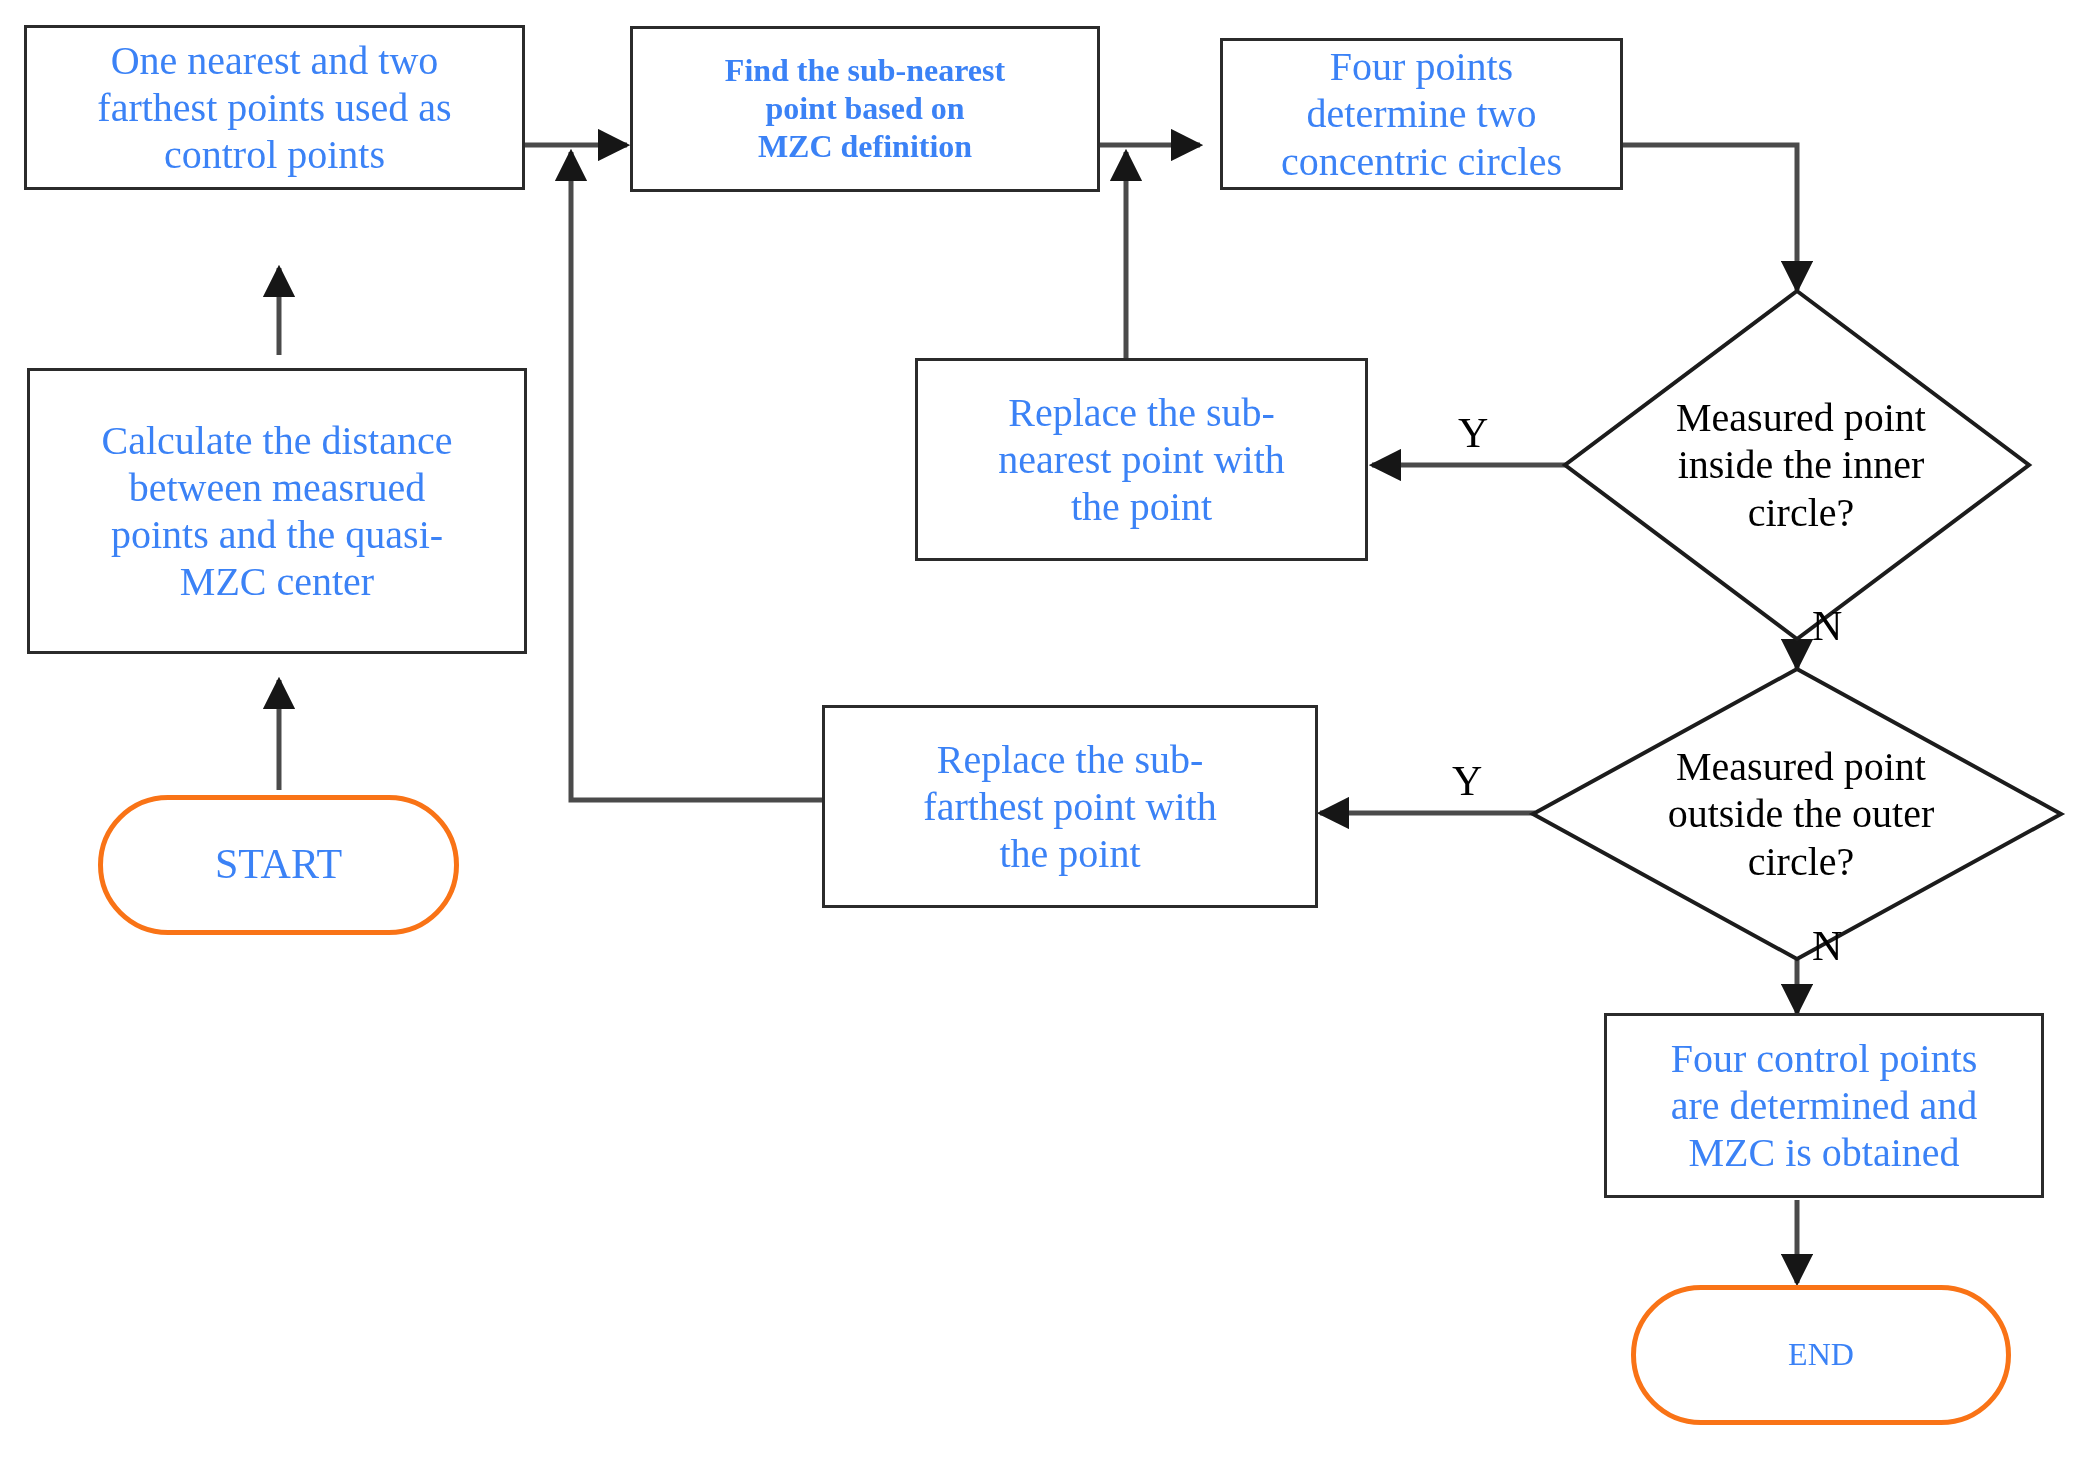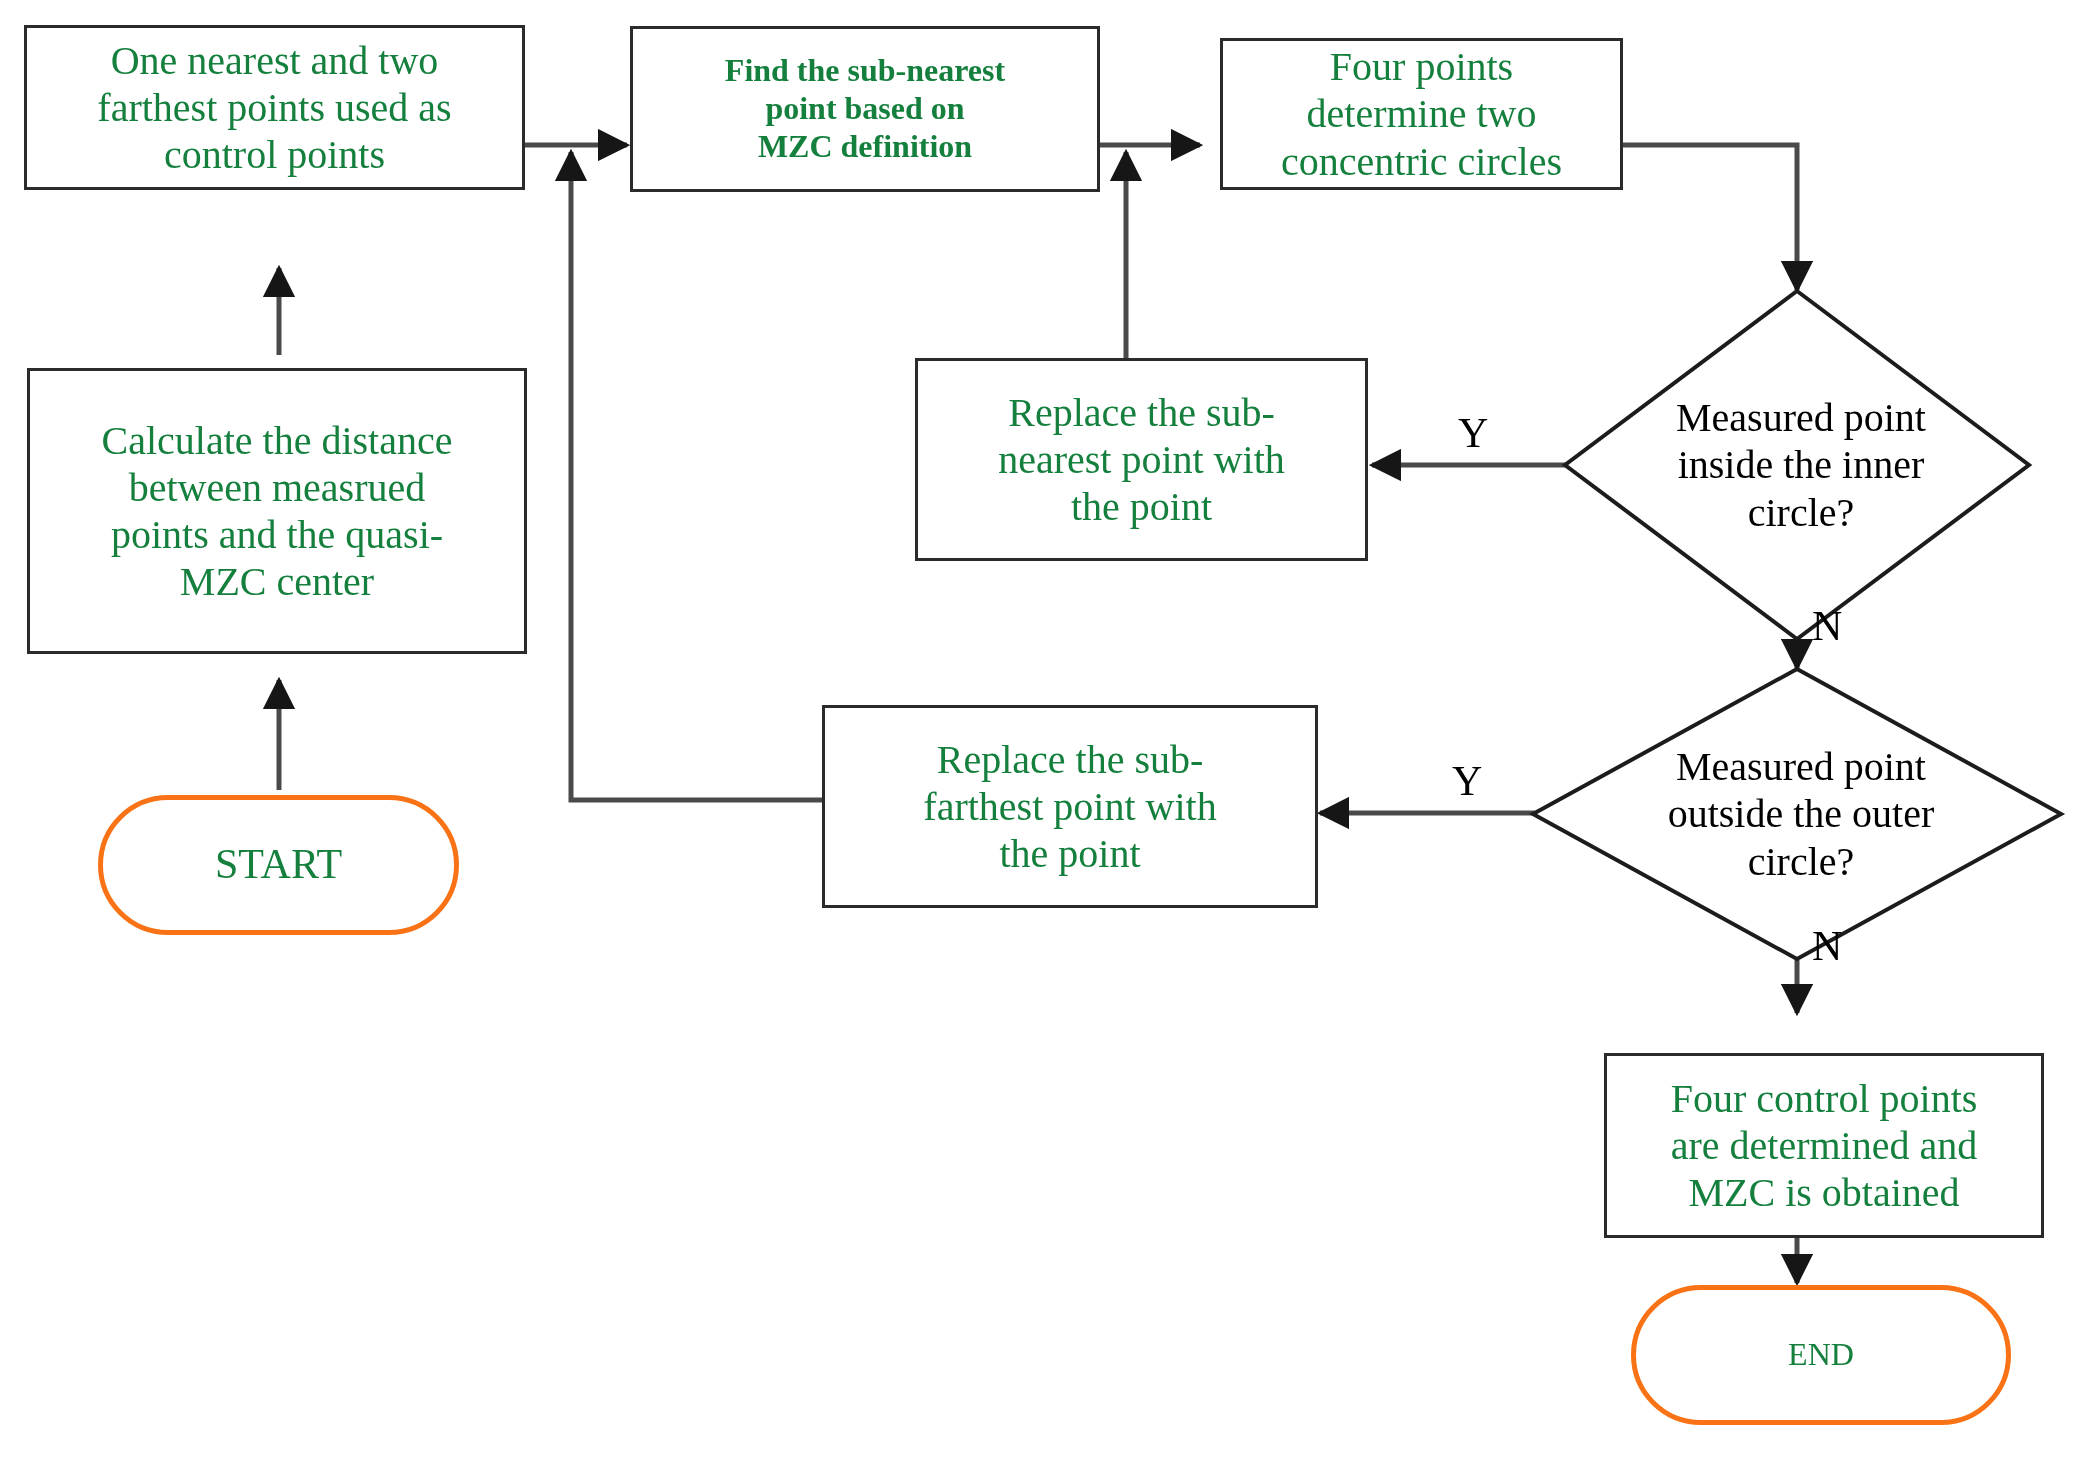--- a/index.html
+++ b/index.html
@@ -15,21 +15,21 @@
     font-family: "Liberation Serif", "DejaVu Serif", serif;
     overflow: hidden;
   }
   .node {
     position: absolute;
     box-sizing: border-box;
     display: flex;
     align-items: center;
     justify-content: center;
     text-align: center;
-    color: #15803d;
+    color: #3b82f6;
     background: #ffffff;
   }
   .process {
     border: 3px solid #2b2b2b;
     background: #ffffff;
   }
   .terminal {
     border: 5px solid #f97316;
     border-radius: 70px;
     background: #ffffff;
@@ -153,21 +153,21 @@
 nearest point with
 the point</span>
   </div>
 
   <div class="node process" style="left:822px; top:705px; width:496px; height:203px; font-size:40px;">
     <span class="node-label">Replace the sub-
 farthest point with
 the point</span>
   </div>
 
-  <div class="node process" style="left:1604px; top:1013px; width:440px; height:185px; font-size:40px;margin-top:40px;">
+  <div class="node process" style="left:1604px; top:1013px; width:440px; height:185px; font-size:40px;">
     <span class="node-label">Four control points
 are determined and
 MZC is obtained</span>
   </div>
 
   <div class="node terminal" style="left:1631px; top:1285px; width:380px; height:140px; font-size:32px;">
     <span class="node-label">END</span>
   </div>
 
   <div class="decision" style="left:1562px; top:288px; width:470px; height:354px;">

